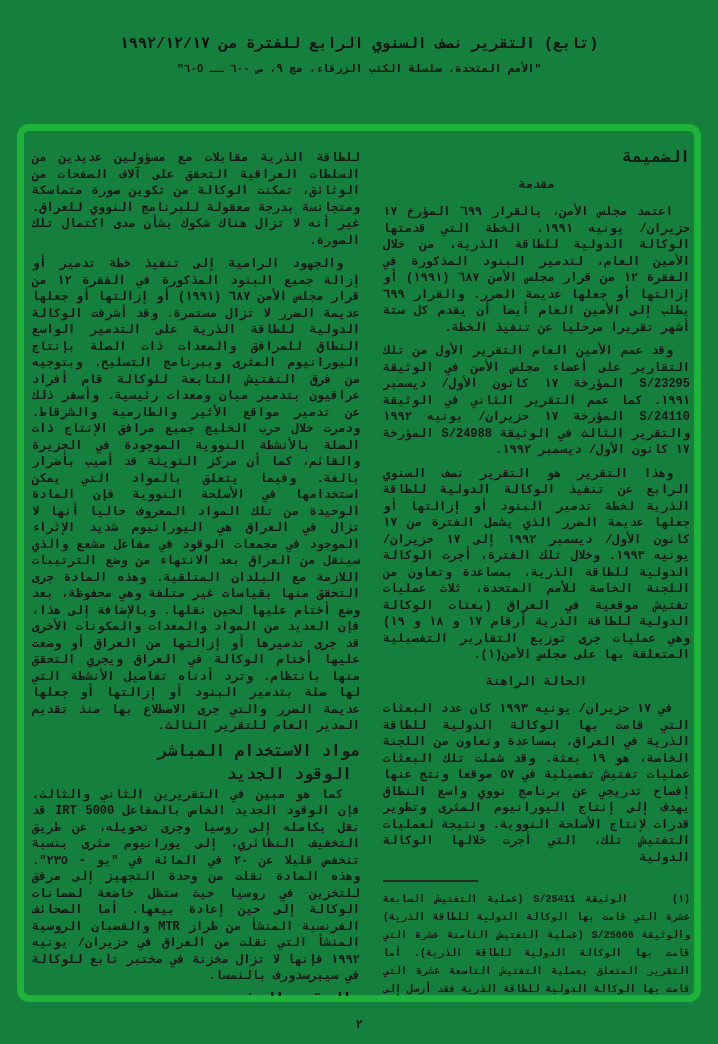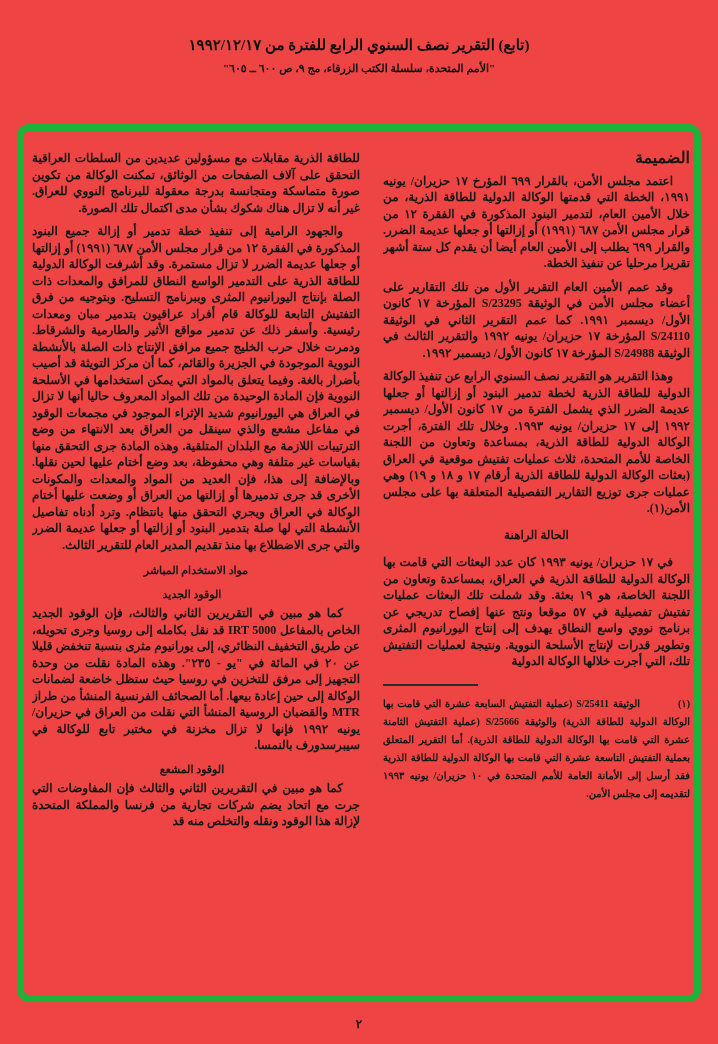--- a/index.html
+++ b/index.html
@@ -4,23 +4,23 @@
 <style>
   html, body {
     margin: 0;
     padding: 0;
     background: #ffffff;
   }
   .page {
     position: relative;
     width: 718px;
     height: 1044px;
-    background: #ef4444;
+    background: #15803d;
     overflow: hidden;
-    font-family: Liberation Serif, serif;
+    font-family: Liberation Mono, monospace;
     color: #151515;
   }
   
   .doc-header {
     position: absolute;
     top: 30px;
     left: 0;
     right: 0;
     text-align: center;
     direction: rtl;
@@ -84,22 +84,22 @@
     font-size: 16px;
     text-align: right;
   }
   .center-heading {
     margin: 10px 0 11px 0;
     font-size: 12px;
     text-align: center;
   }
   .right-heading {
     margin: 9px 0 4px 0;
-    font-size: 11px;
-    text-align: center;
+    font-size: 16px;
+    text-align: right;
   }
   .right-heading.sub {
     padding-right: 8px;
     margin: 7px 0 3px 0;
   }
   
   .fn-rule {
     width: 95px;
     height: 0;
     border-top: 2px solid #2a2a2a;
@@ -134,20 +134,21 @@
 
   <header class="doc-header">
     <div class="h-main">(تابع) التقرير نصف السنوي الرابع للفترة من ١٩٩٢/١٢/١٧</div>
     <div class="h-source">"الأمم المتحدة، سلسلة الكتب الزرقاء، مج ٩، ص ٦٠٠ ــ ٦٠٥"</div>
   </header>
 
   <div class="frame"></div>
 
   <section class="col col-right">
     <h2 class="annex-heading">الضميمة</h2>
+    <h3 class="center-heading">مقدمة</h3>
     <p>اعتمد مجلس الأمن، بالقرار ٦٩٩ المؤرخ ١٧ حزيران/ يونيه ١٩٩١، الخطة التي قدمتها الوكالة الدولية للطاقة الذرية، من خلال الأمين العام، لتدمير البنود المذكورة في الفقرة ١٢ من قرار مجلس الأمن ٦٨٧ (١٩٩١) أو إزالتها أو جعلها عديمة الضرر. والقرار ٦٩٩ يطلب إلى الأمين العام أيضا أن يقدم كل ستة أشهر تقريرا مرحليا عن تنفيذ الخطة.</p>
     <p>وقد عمم الأمين العام التقرير الأول من تلك التقارير على أعضاء مجلس الأمن في الوثيقة S/23295 المؤرخة ١٧ كانون الأول/ ديسمبر ١٩٩١. كما عمم التقرير الثاني في الوثيقة S/24110 المؤرخة ١٧ حزيران/ يونيه ١٩٩٢ والتقرير الثالث في الوثيقة S/24988 المؤرخة ١٧ كانون الأول/ ديسمبر ١٩٩٢.</p>
     <p>وهذا التقرير هو التقرير نصف السنوي الرابع عن تنفيذ الوكالة الدولية للطاقة الذرية لخطة تدمير البنود أو إزالتها أو جعلها عديمة الضرر الذي يشمل الفترة من ١٧ كانون الأول/ ديسمبر ١٩٩٢ إلى ١٧ حزيران/ يونيه ١٩٩٣. وخلال تلك الفترة، أجرت الوكالة الدولية للطاقة الذرية، بمساعدة وتعاون من اللجنة الخاصة للأمم المتحدة، ثلاث عمليات تفتيش موقعية في العراق (بعثات الوكالة الدولية للطاقة الذرية أرقام ١٧ و ١٨ و ١٩) وهي عمليات جرى توزيع التقارير التفصيلية المتعلقة بها على مجلس الأمن(١).</p>
     <h3 class="center-heading">الحالة الراهنة</h3>
     <p>في ١٧ حزيران/ يونيه ١٩٩٣ كان عدد البعثات التي قامت بها الوكالة الدولية للطاقة الذرية في العراق، بمساعدة وتعاون من اللجنة الخاصة، هو ١٩ بعثة. وقد شملت تلك البعثات عمليات تفتيش تفصيلية في ٥٧ موقعا ونتج عنها إفصاح تدريجي عن برنامج نووي واسع النطاق يهدف إلى إنتاج اليورانيوم المثرى وتطوير قدرات لإنتاج الأسلحة النووية. ونتيجة لعمليات التفتيش تلك، التي أجرت خلالها الوكالة الدولية</p>
     <div class="fn-rule"></div>
     <p class="footnote no-indent">
       <span class="fn-marker">(١)</span>
       <span>الوثيقة S/25411 (عملية التفتيش السابعة عشرة التي قامت بها الوكالة الدولية للطاقة الذرية) والوثيقة S/25666 (عملية التفتيش الثامنة عشرة التي قامت بها الوكالة الدولية للطاقة الذرية). أما التقرير المتعلق بعملية التفتيش التاسعة عشرة التي قامت بها الوكالة الدولية للطاقة الذرية فقد أرسل إلى الأمانة العامة للأمم المتحدة في ١٠ حزيران/ يونيه ١٩٩٣ لتقديمه إلى مجلس الأمن.</span>
     </p>

